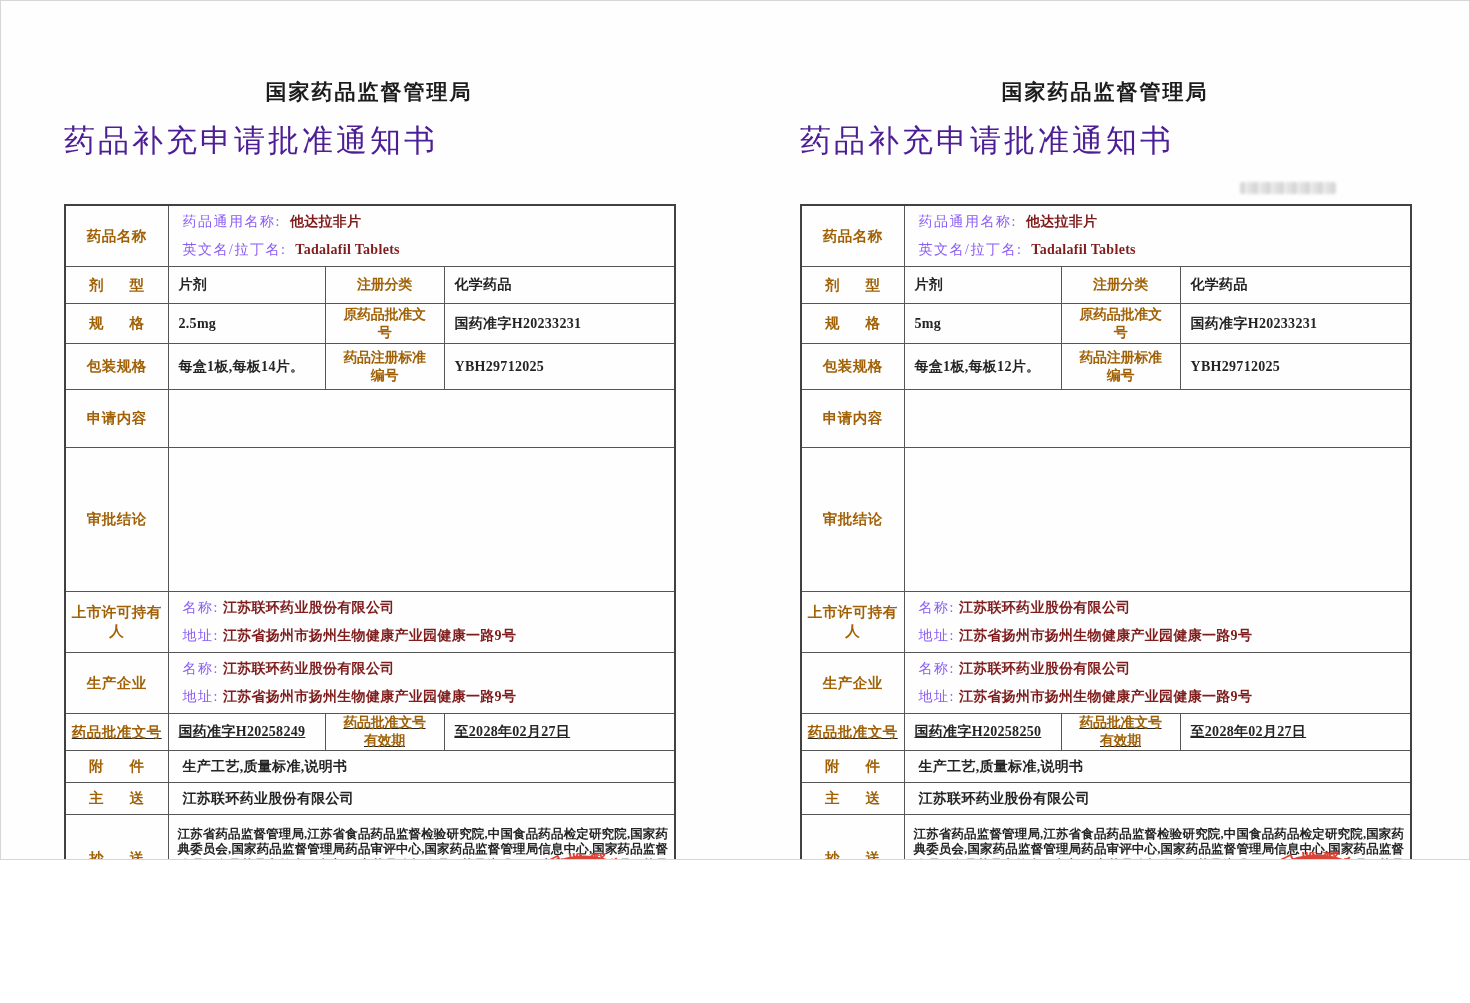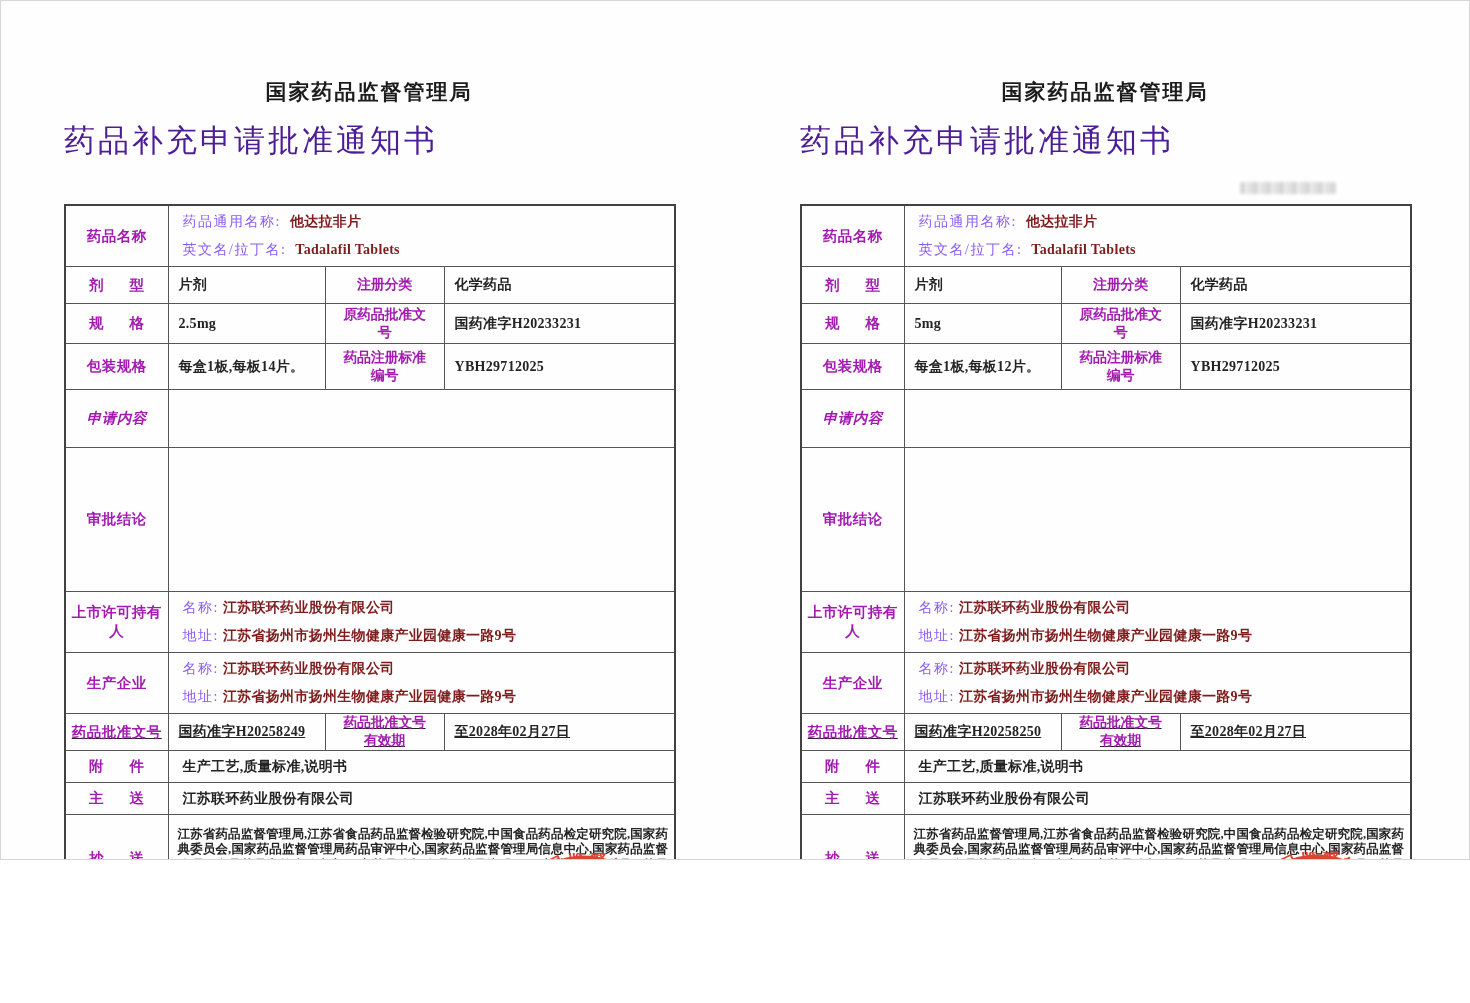--- a/index.html
+++ b/index.html
@@ -29,26 +29,26 @@
     border-collapse:collapse;table-layout:fixed;width:610px;margin-top:44px;
   }
   table.notice-table td{
     border:1.6px solid #565656;vertical-align:middle;box-sizing:border-box;
     overflow:hidden;
   }
   table.notice-table{border:2px solid #414141;}
   col.c1{width:103px;} col.c2{width:157px;} col.c3{width:119px;} col.c4{width:231px;}
   
   tr.rh-drug-name{height:59px;} tr.rh-dosage-form{height:37px;} tr.rh-specification{height:40px;}
-  tr.rh-package{height:46px;} tr.rh-application-content{height:58px;font-style:italic;} tr.rh-approval-conclusion{height:144px;}
+  tr.rh-package{height:46px;} tr.rh-application-content{height:58px;} tr.rh-approval-conclusion{height:144px;}
   tr.rh-license-holder{height:57px;} tr.rh-manufacturer{height:60px;} tr.rh-approval-number{height:30px;text-decoration:underline;}
   tr.rh-attachments{height:32px;} tr.rh-main-recipient{height:32px;} tr.rh-cc{height:87px;} tr.rh-remarks{height:61px;}
 
   td.lbl{
-    font-weight:700;font-size:14.5px;color:#a21caf;text-align:center;padding:0 2px;
+    font-weight:700;font-size:14.5px;color:#a16207;text-align:center;padding:0 2px;
     letter-spacing:.5px;
   }
   td.lbl .spreadbox{display:flex;justify-content:space-between;padding:0 21px;}
   td.lbl2{font-size:14px;letter-spacing:-.3px;padding:0 12px;}
   td.val{
     font-size:14px;font-weight:600;color:#242424;text-align:left;
     padding:2px 4px 2px 10px;letter-spacing:.3px;
   }
   td.val.wide{padding-left:14px;}
   td.val .line{line-height:28px;white-space:nowrap;}

